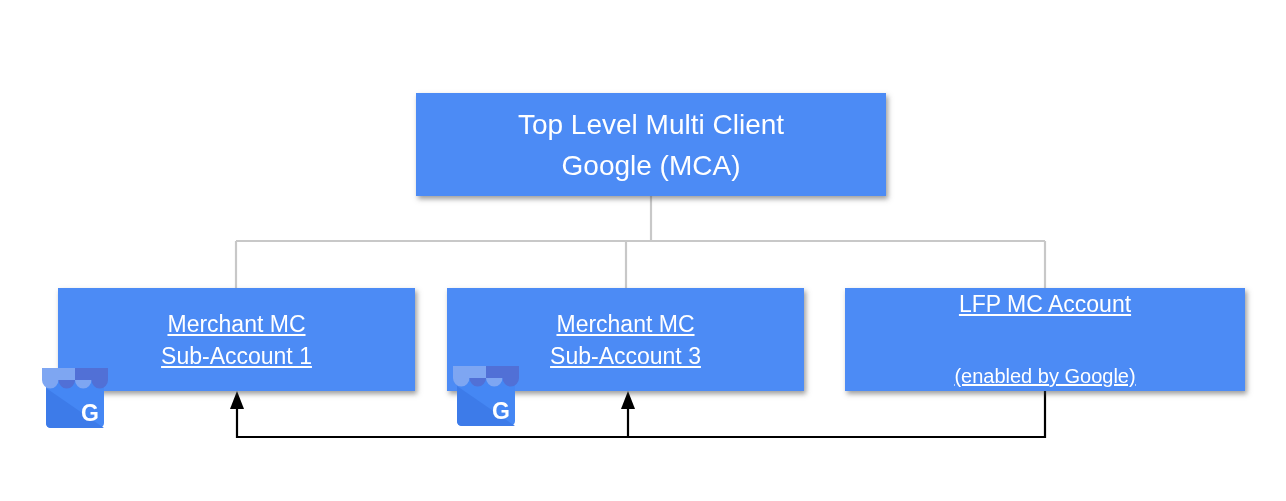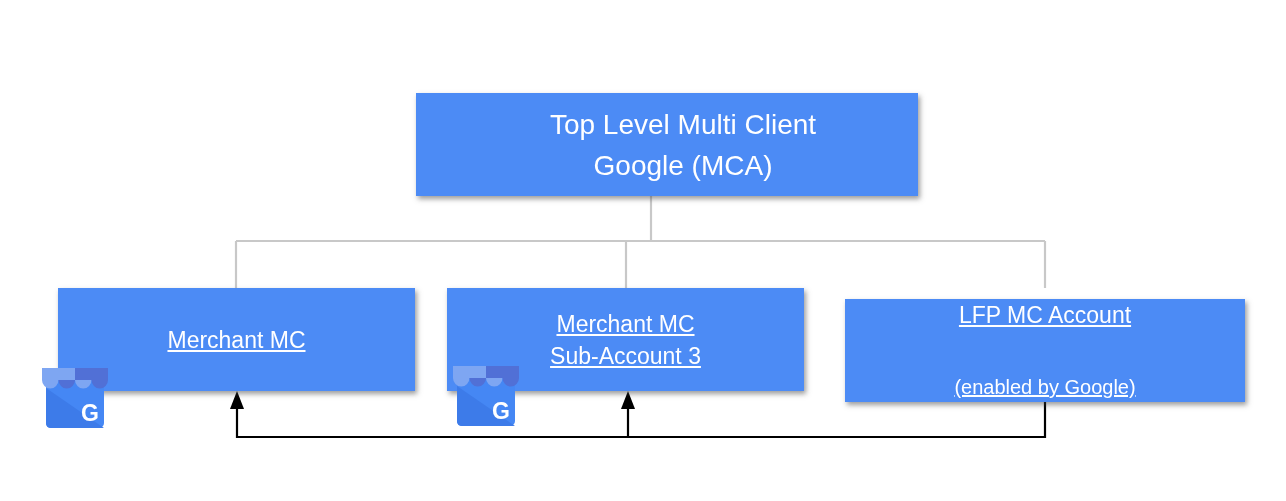--- a/index.html
+++ b/index.html
@@ -41,25 +41,25 @@
     flex-direction: column;
     align-items: center;
     justify-content: center;
     text-align: center;
     color: var(--c-box_text, #ffffff);
     background: var(--c-box_fill, #4C8BF5);
     box-shadow: 2px 3px 5px rgba(60,60,60,0.5);
   }
   #node-mca {
     left: 416px; top: 93px; width: 470px; height: 103px;
-    font-size: 28px; line-height: 41px; padding-left: 32px;
+    font-size: 28px; line-height: 41px;
   }
   #node-sub1 { left: 58px;  top: 288px; width: 357px; height: 103px; }
   #node-sub2 { left: 447px; top: 288px; width: 357px; height: 103px; }
-  #node-lfp  { left: 845px; top: 299px; width: 400px; height: 103px; justify-content: space-between; }
+  #node-lfp  { left: 845px; top: 288px; width: 400px; height: 103px; justify-content: space-between; }
   .subnode { font-size: 23px; line-height: 32px; text-decoration: underline; }
   #node-lfp .small-line { font-size: 20px; line-height: 30px; margin-top: 41px; }
 
   .gmb-icon {
     position: absolute;
     width: 68px;
     height: 62px;
     z-index: 5;
   }
   #gmb-icon-1 { left: 41px;  top: 368px; }
@@ -89,20 +89,21 @@
     <polygon class="arrowhead" points="628,391 621,409 635,409"></polygon>
   </svg>
 
   <div class="node" id="node-mca">
     <div class="node-line">Top Level Multi Client</div>
     <div class="node-line">Google (MCA)</div>
   </div>
 
   <div class="node subnode" id="node-sub1">
     <div class="node-line">Merchant MC</div>
+    <div class="node-line">Sub-Account 1</div>
   </div>
 
   <div class="node subnode" id="node-sub2">
     <div class="node-line">Merchant MC</div>
     <div class="node-line">Sub-Account 3</div>
   </div>
 
   <div class="node subnode" id="node-lfp">
     <div class="node-line">LFP MC Account</div>
     <div class="node-line small-line">(enabled by Google)</div>

